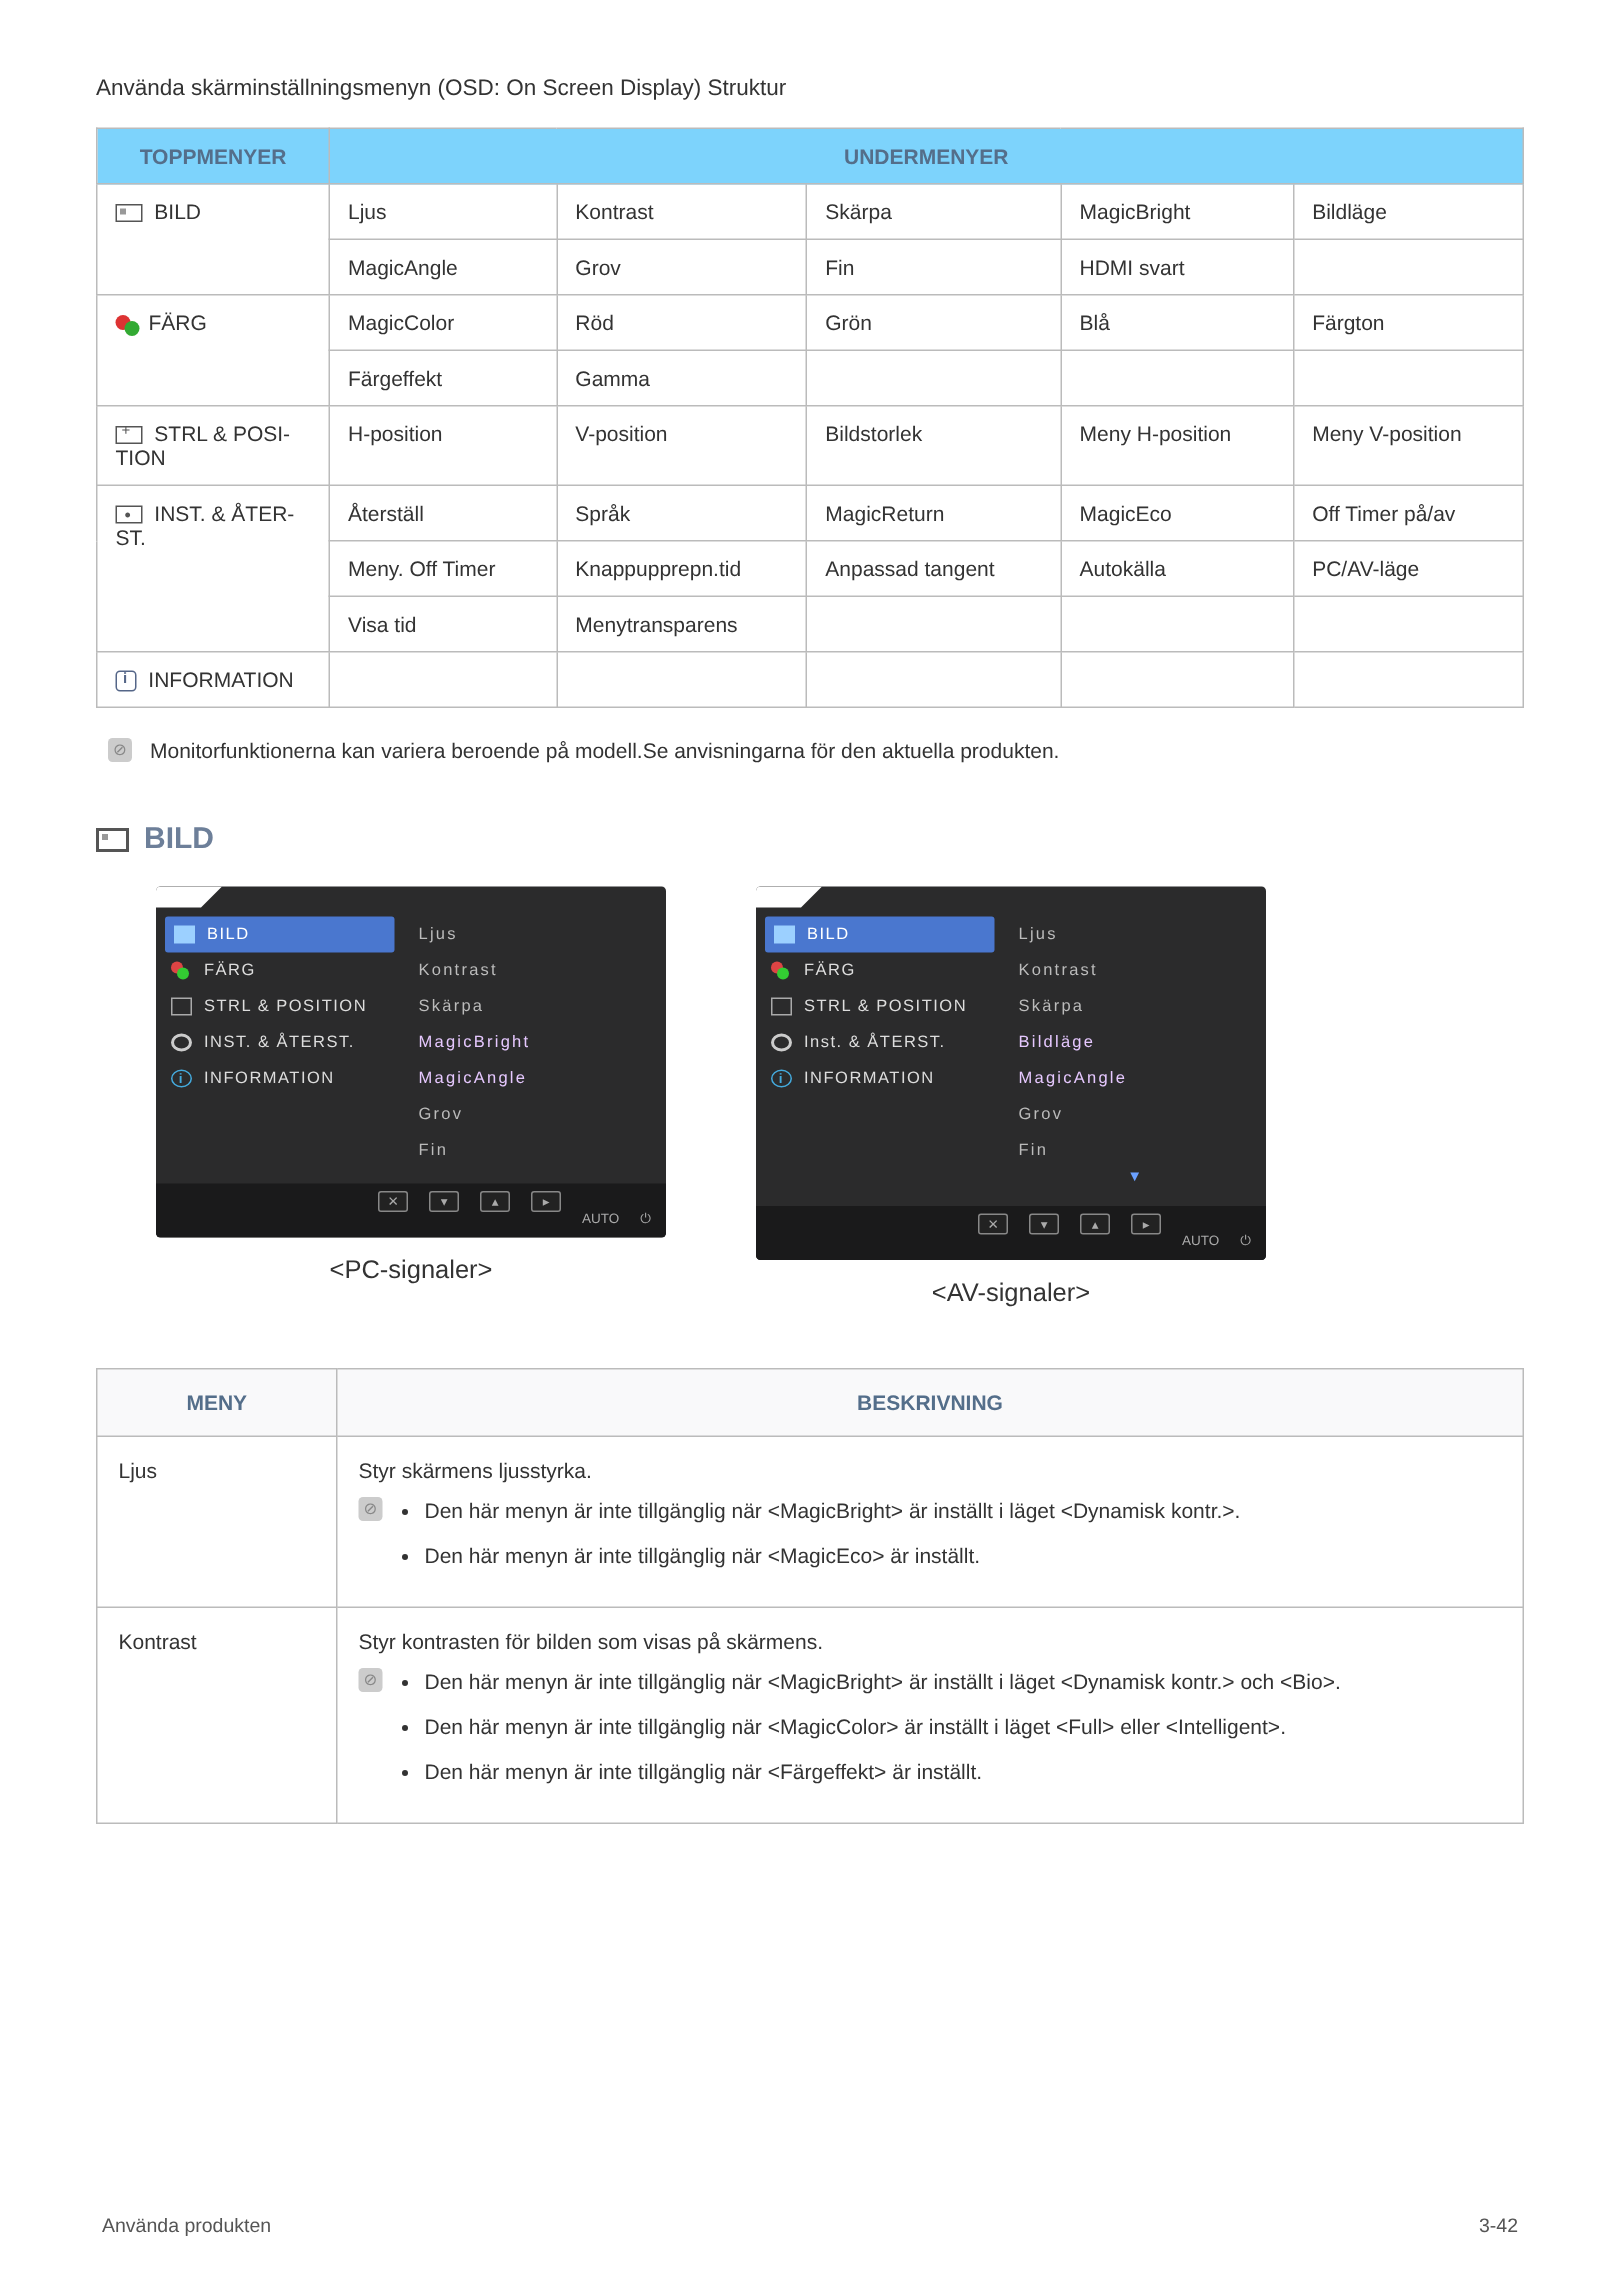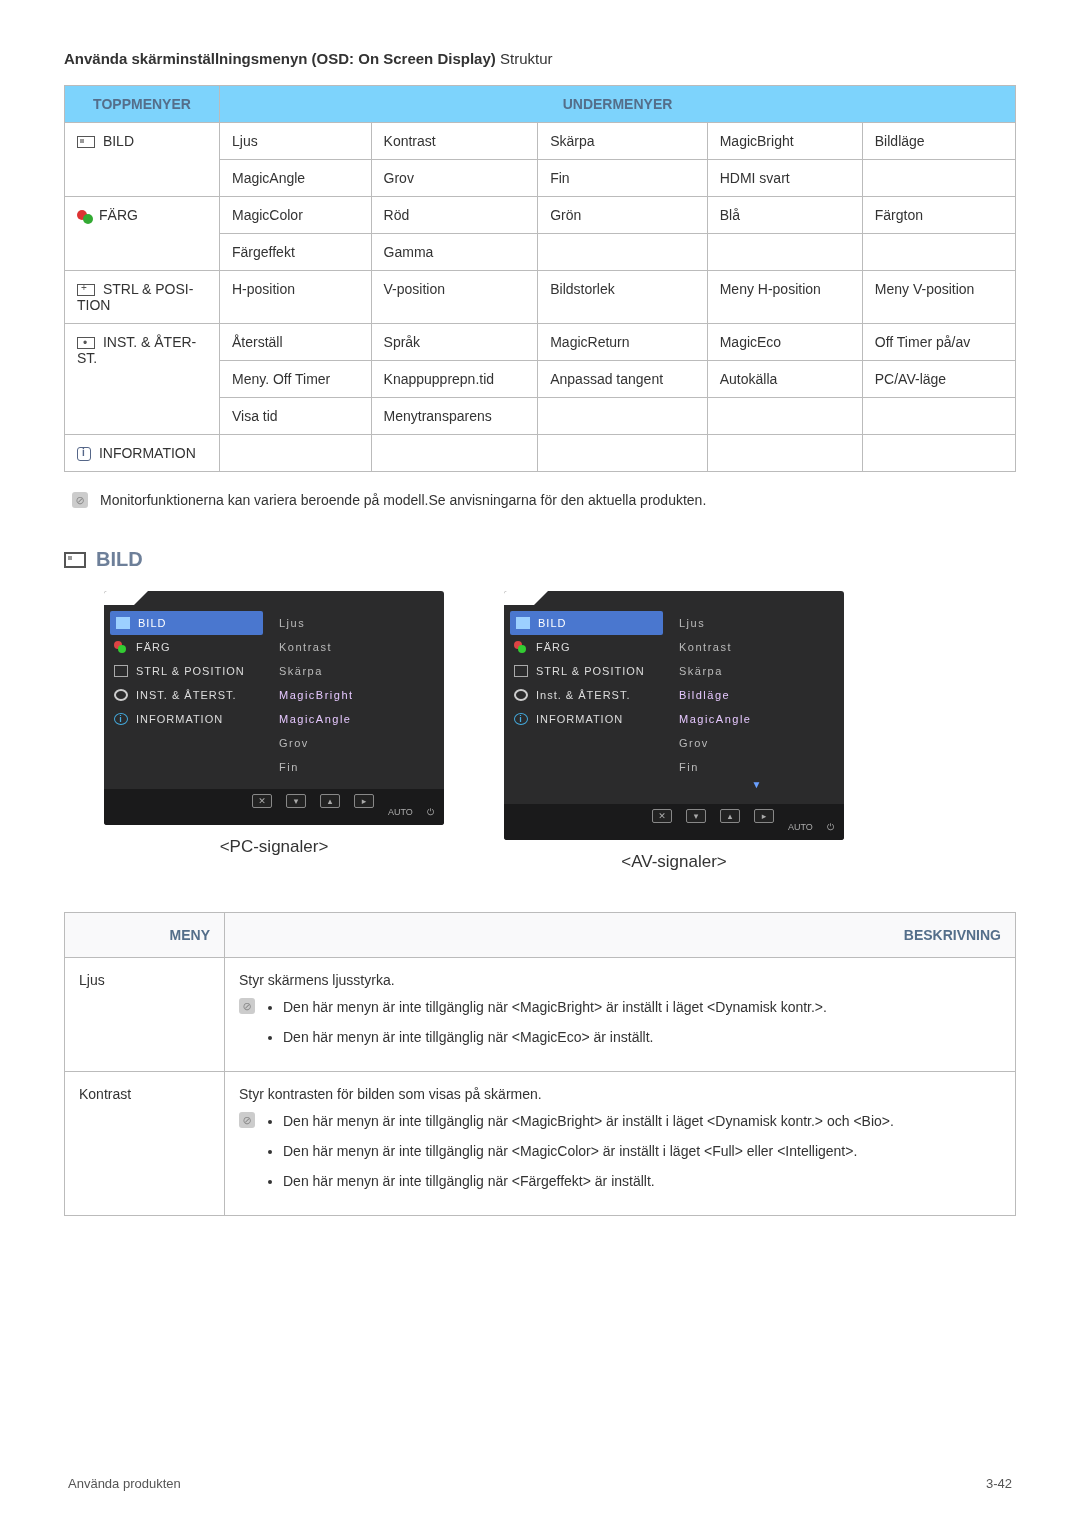--- a/index.html
+++ b/index.html
@@ -1,20 +1,20 @@
 <!DOCTYPE html>
 <html><head>
 <meta charset="utf-8">
 <style>
   * { box-sizing: border-box; margin: 0; padding: 0; }
   body { font-family: Arial, Helvetica, sans-serif; background: #fff; color: #333; }
   .page { width: 1080px; margin: 0 auto; padding: 50px 64px 40px 64px; }
   h1 { color: #7A8DA6; font-size: 26px; font-weight: bold; margin-bottom: 28px; }
   .subheading { font-size: 15px; margin-bottom: 18px; }
-  .subheading b { font-weight: bold; }
+  .subheading b { font-weight: normal; }
 
   table.main { border-collapse: collapse; width: 100%; margin-bottom: 20px; }
   table.main th, table.main td { border: 1px solid #bbb; padding: 10px 12px; font-size: 14px; text-align: left; vertical-align: top; }
   table.main th { background: #7dd3fc; color: #546e8a; font-weight: bold; text-align: center; }
   table.main .top-col { width: 155px; }
   .top-cell { color: #333; font-size: 14px; }
   .top-cell .icon { display: inline-block; width: 18px; height: 12px; vertical-align: middle; margin-right: 4px; }
 
   .icon-picture { border: 1.5px solid #555; background: #fff; position: relative; }
   .icon-picture::after { content:""; position:absolute; left:2px; top:2px; width:4px; height:4px; background:#999; }
@@ -54,21 +54,21 @@
   .osd-right .osd-item { color:#bbb; font-size:11px; letter-spacing:1.5px; }
   .osd-right .osd-item.highlight { background:transparent; color:#e6c8ff; margin:0; padding:6px 10px; }
   .osd-footer { background:#1a1a1b; display:flex; justify-content:flex-end; gap:14px; padding:5px 10px; }
   .osd-fbtn { width:20px; height:14px; border:1px solid #888; border-radius:2px; background:#222; color:#aaa; font-size:9px; text-align:center; line-height:12px; }
   .osd-fbtn.plain { border:none; background:transparent; width:auto;margin-top:12px; }
   .osd-arrow { color:#6aa0ff; font-size:10px; text-align:center; padding-bottom:4px; }
   .osd-caption { font-size:17px; margin-top:12px; }
 
   table.desc { border-collapse: collapse; width: 100%; }
   table.desc th, table.desc td { border:1px solid #bbb; padding:14px 14px; font-size:14px; vertical-align:top; }
-  table.desc th { background:#f9f9fa; color:#546e8a; font-weight:bold; text-align:right; }
+  table.desc th { background:#f9f9fa; color:#546e8a; font-weight:bold; text-align:center; }
   .desc-col-meny { width:160px; }
   .desc-body p { margin-bottom:10px; }
   .desc-notes { display:flex; gap:10px; align-items:flex-start; }
   .desc-notes ul { list-style: disc; padding-left:18px; }
   .desc-notes ul li { margin-bottom:10px; line-height:1.4; }
 
   .footer { display:flex; justify-content:space-between; font-size:13px; color:#555; margin-top:260px; padding:0 4px; }
 </style>
 </head>
 <body>
@@ -284,21 +284,21 @@
           <ul>
             <li>Den här menyn är inte tillgänglig när &lt;MagicBright&gt; är inställt i läget &lt;Dynamisk kontr.&gt;.</li>
             <li>Den här menyn är inte tillgänglig när &lt;MagicEco&gt; är inställt.</li>
           </ul>
         </div>
       </td>
     </tr>
     <tr>
       <td>Kontrast</td>
       <td class="desc-body">
-        <p>Styr kontrasten för bilden som visas på skärmen.</p>
+        <p>Styr kontrasten för bilden som visas på skärmens.</p>
         <div class="desc-notes">
           <div class="note-icon">⊘</div>
           <ul>
             <li>Den här menyn är inte tillgänglig när &lt;MagicBright&gt; är inställt i läget &lt;Dynamisk kontr.&gt; och &lt;Bio&gt;.</li>
             <li>Den här menyn är inte tillgänglig när &lt;MagicColor&gt; är inställt i läget &lt;Full&gt; eller &lt;Intelligent&gt;.</li>
             <li>Den här menyn är inte tillgänglig när &lt;Färgeffekt&gt; är inställt.</li>
           </ul>
         </div>
       </td>
     </tr>

